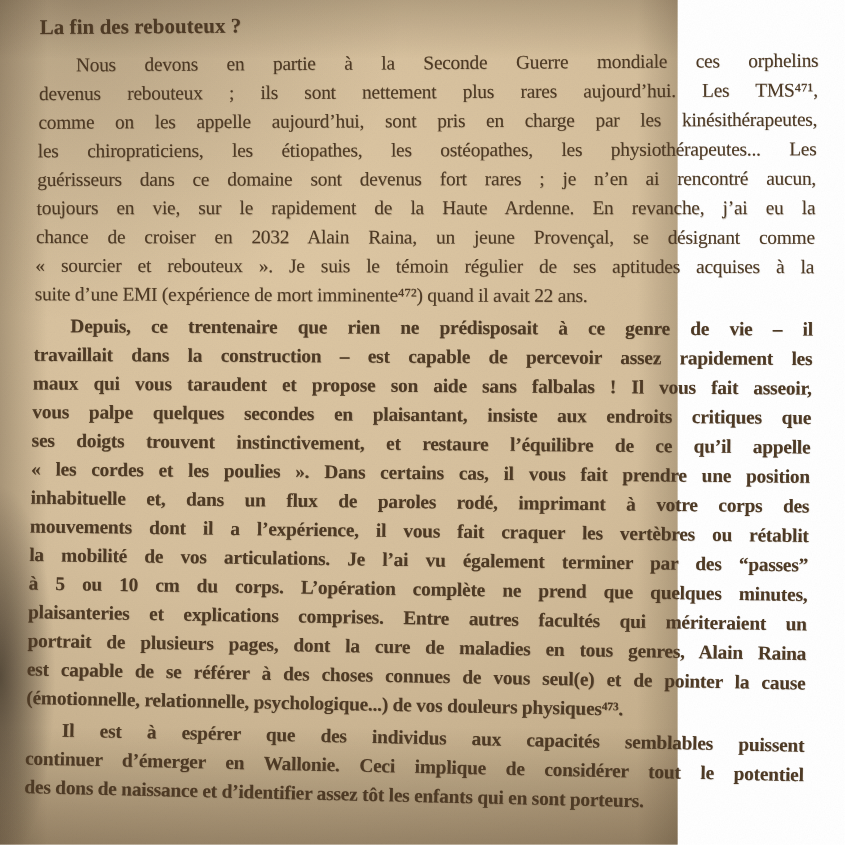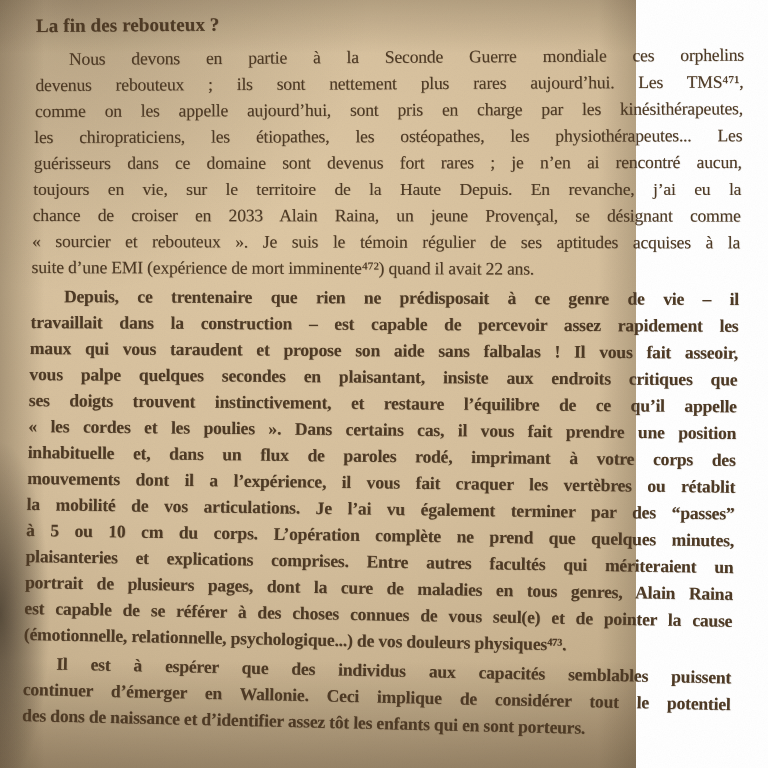--- a/index.html
+++ b/index.html
@@ -12,21 +12,20 @@
     position: relative;
     width: 616px; height: 768px;
     background:
       radial-gradient(ellipse 70px 240px at 0% 80%, rgba(15,10,6,0.50), rgba(15,10,6,0) 72%),
       linear-gradient(to bottom, rgba(58,44,28,0.22), rgba(58,44,28,0) 7%),
       linear-gradient(to top, rgba(48,36,22,0.30), rgba(48,36,22,0) 14%),
       linear-gradient(to right, rgba(58,44,28,0.28), rgba(58,44,28,0) 7%),
       linear-gradient(to left, rgba(58,44,28,0.20), rgba(58,44,28,0) 6%),
       radial-gradient(circle 420px at 12% 0%, rgba(40,30,18,0.18), rgba(40,30,18,0) 70%),
       radial-gradient(ellipse 980px 820px at 44% 30%, #ddc7a3 0%, #d5bf9c 38%, #c6b08d 62%, #b29a78 84%, #a28a69 100%);
-    padding-left: 20px;
   }
   .page-text {
     position: absolute;
     left: 36px; top: 13px;
     width: 708px;
     color: #4e3a25;
     filter: blur(0.3px);
     text-shadow: 0.3px 0.3px 0.7px rgba(76,58,38,0.45);
   }
   .heading {
@@ -67,22 +66,22 @@
   <div class="page-text">
 
     <h1 class="heading">La fin des rebouteux ?</h1>
 
     <div class="para">
       <div class="line indent" style="transform: translateX(0px) rotate(-0.35deg);">Nous devons en partie à la Seconde Guerre mondiale ces orphelins</div>
       <div class="line" style="transform: translateX(-0.6px) rotate(-0.28deg);">devenus rebouteux ; ils sont nettement plus rares aujourd’hui. Les TMS⁴⁷¹,</div>
       <div class="line" style="transform: translateX(-1.1px) rotate(-0.22deg);">comme on les appelle aujourd’hui, sont pris en charge par les kinésithérapeutes,</div>
       <div class="line" style="transform: translateX(-1.7px) rotate(-0.15deg);">les chiropraticiens, les étiopathes, les ostéopathes, les physiothérapeutes... Les</div>
       <div class="line" style="transform: translateX(-2.2px) rotate(-0.09deg);">guérisseurs dans ce domaine sont devenus fort rares ; je n’en ai rencontré aucun,</div>
-      <div class="line" style="transform: translateX(-2.8px) rotate(-0.02deg);">toujours en vie, sur le territoire de la Haute Depuis. En revanche, j’ai eu la</div>
-      <div class="line" style="transform: translateX(-3.3px) rotate(0.05deg);">chance de croiser en 2033 Alain Raina, un jeune Provençal, se désignant comme</div>
+      <div class="line" style="transform: translateX(-2.8px) rotate(-0.02deg);">toujours en vie, sur le rapidement de la Haute Ardenne. En revanche, j’ai eu la</div>
+      <div class="line" style="transform: translateX(-3.3px) rotate(0.05deg);">chance de croiser en 2032 Alain Raina, un jeune Provençal, se désignant comme</div>
       <div class="line" style="transform: translateX(-3.9px) rotate(0.11deg);">« sourcier et rebouteux ». Je suis le témoin régulier de ses aptitudes acquises à la</div>
       <div class="line para-end" style="transform: translateX(-4.4px) rotate(0.18deg);">suite d’une EMI (expérience de mort imminente⁴⁷²) quand il avait 22 ans.</div>
     </div>
 
     <div class="para">
       <div class="line indent" style="transform: translateX(-5px) rotate(0.24deg);">Depuis, ce trentenaire que rien ne prédisposait à ce genre de vie – il</div>
       <div class="line" style="transform: translateX(-5.5px) rotate(0.31deg);">travaillait dans la construction – est capable de percevoir assez rapidement les</div>
       <div class="line" style="transform: translateX(-6.1px) rotate(0.38deg);">maux qui vous taraudent et propose son aide sans falbalas ! Il vous fait asseoir,</div>
       <div class="line" style="transform: translateX(-6.6px) rotate(0.44deg);">vous palpe quelques secondes en plaisantant, insiste aux endroits critiques que</div>
       <div class="line" style="transform: translateX(-7.2px) rotate(0.51deg);">ses doigts trouvent instinctivement, et restaure l’équilibre de ce qu’il appelle</div>

